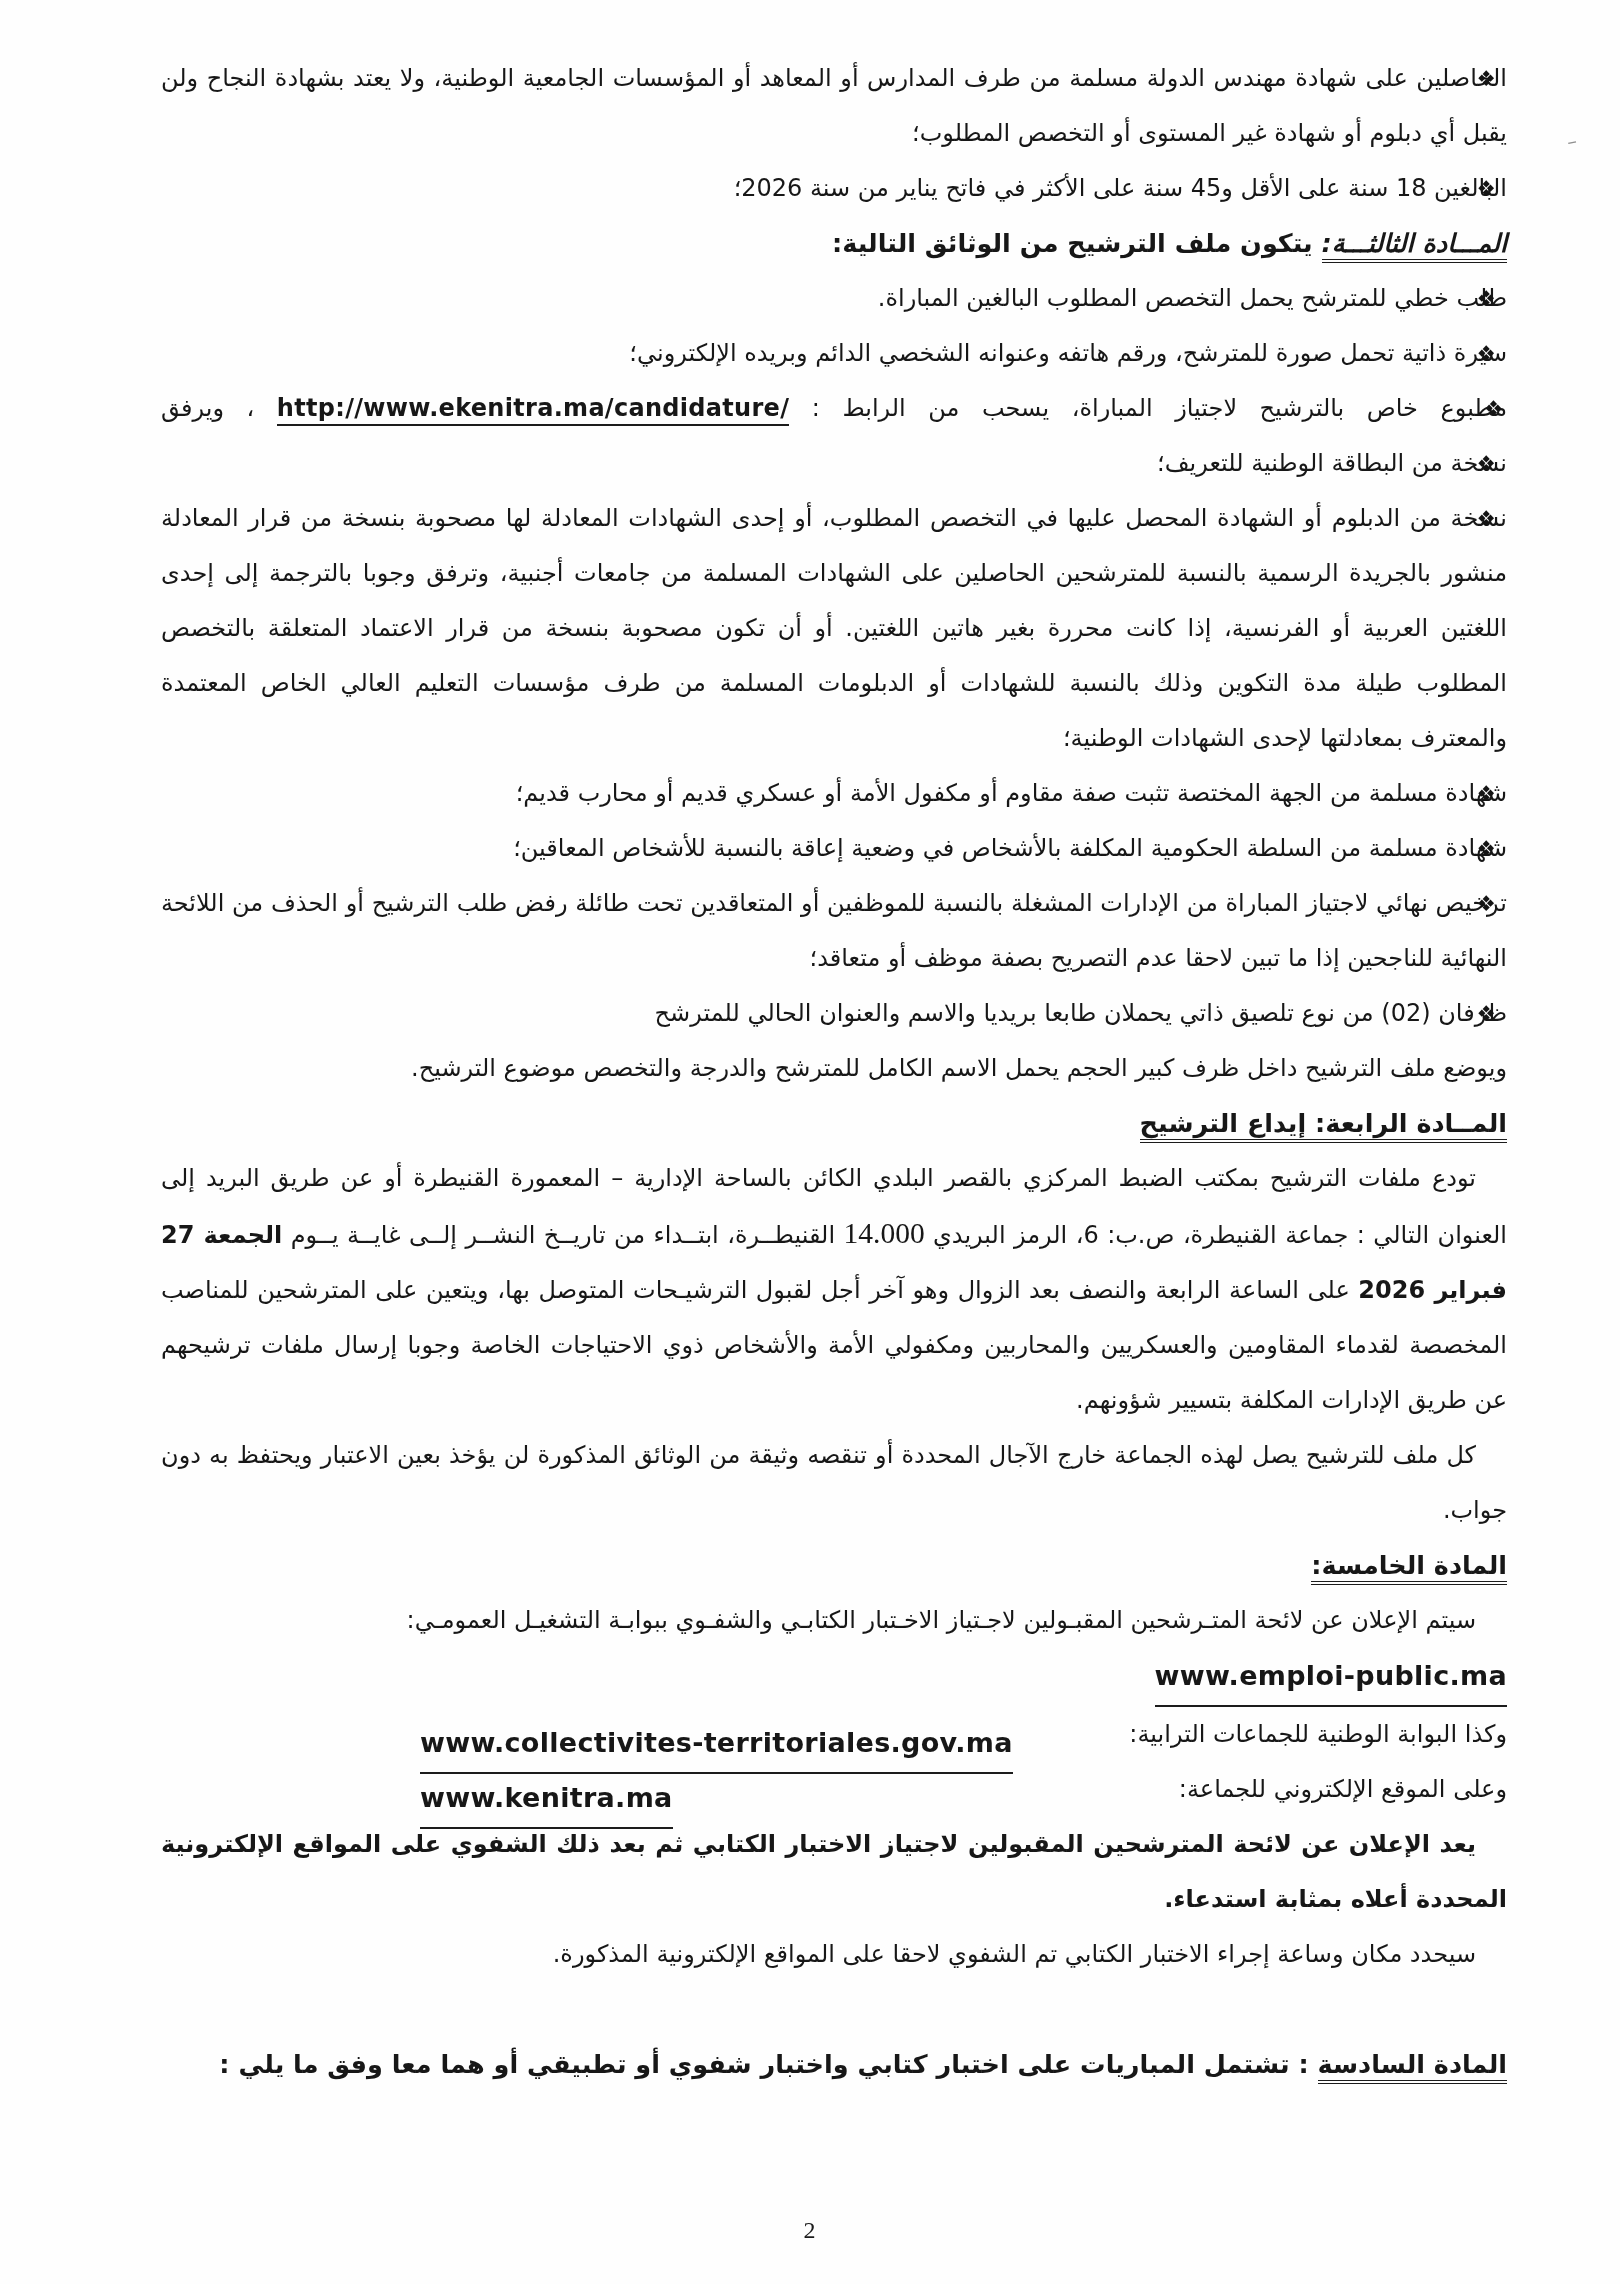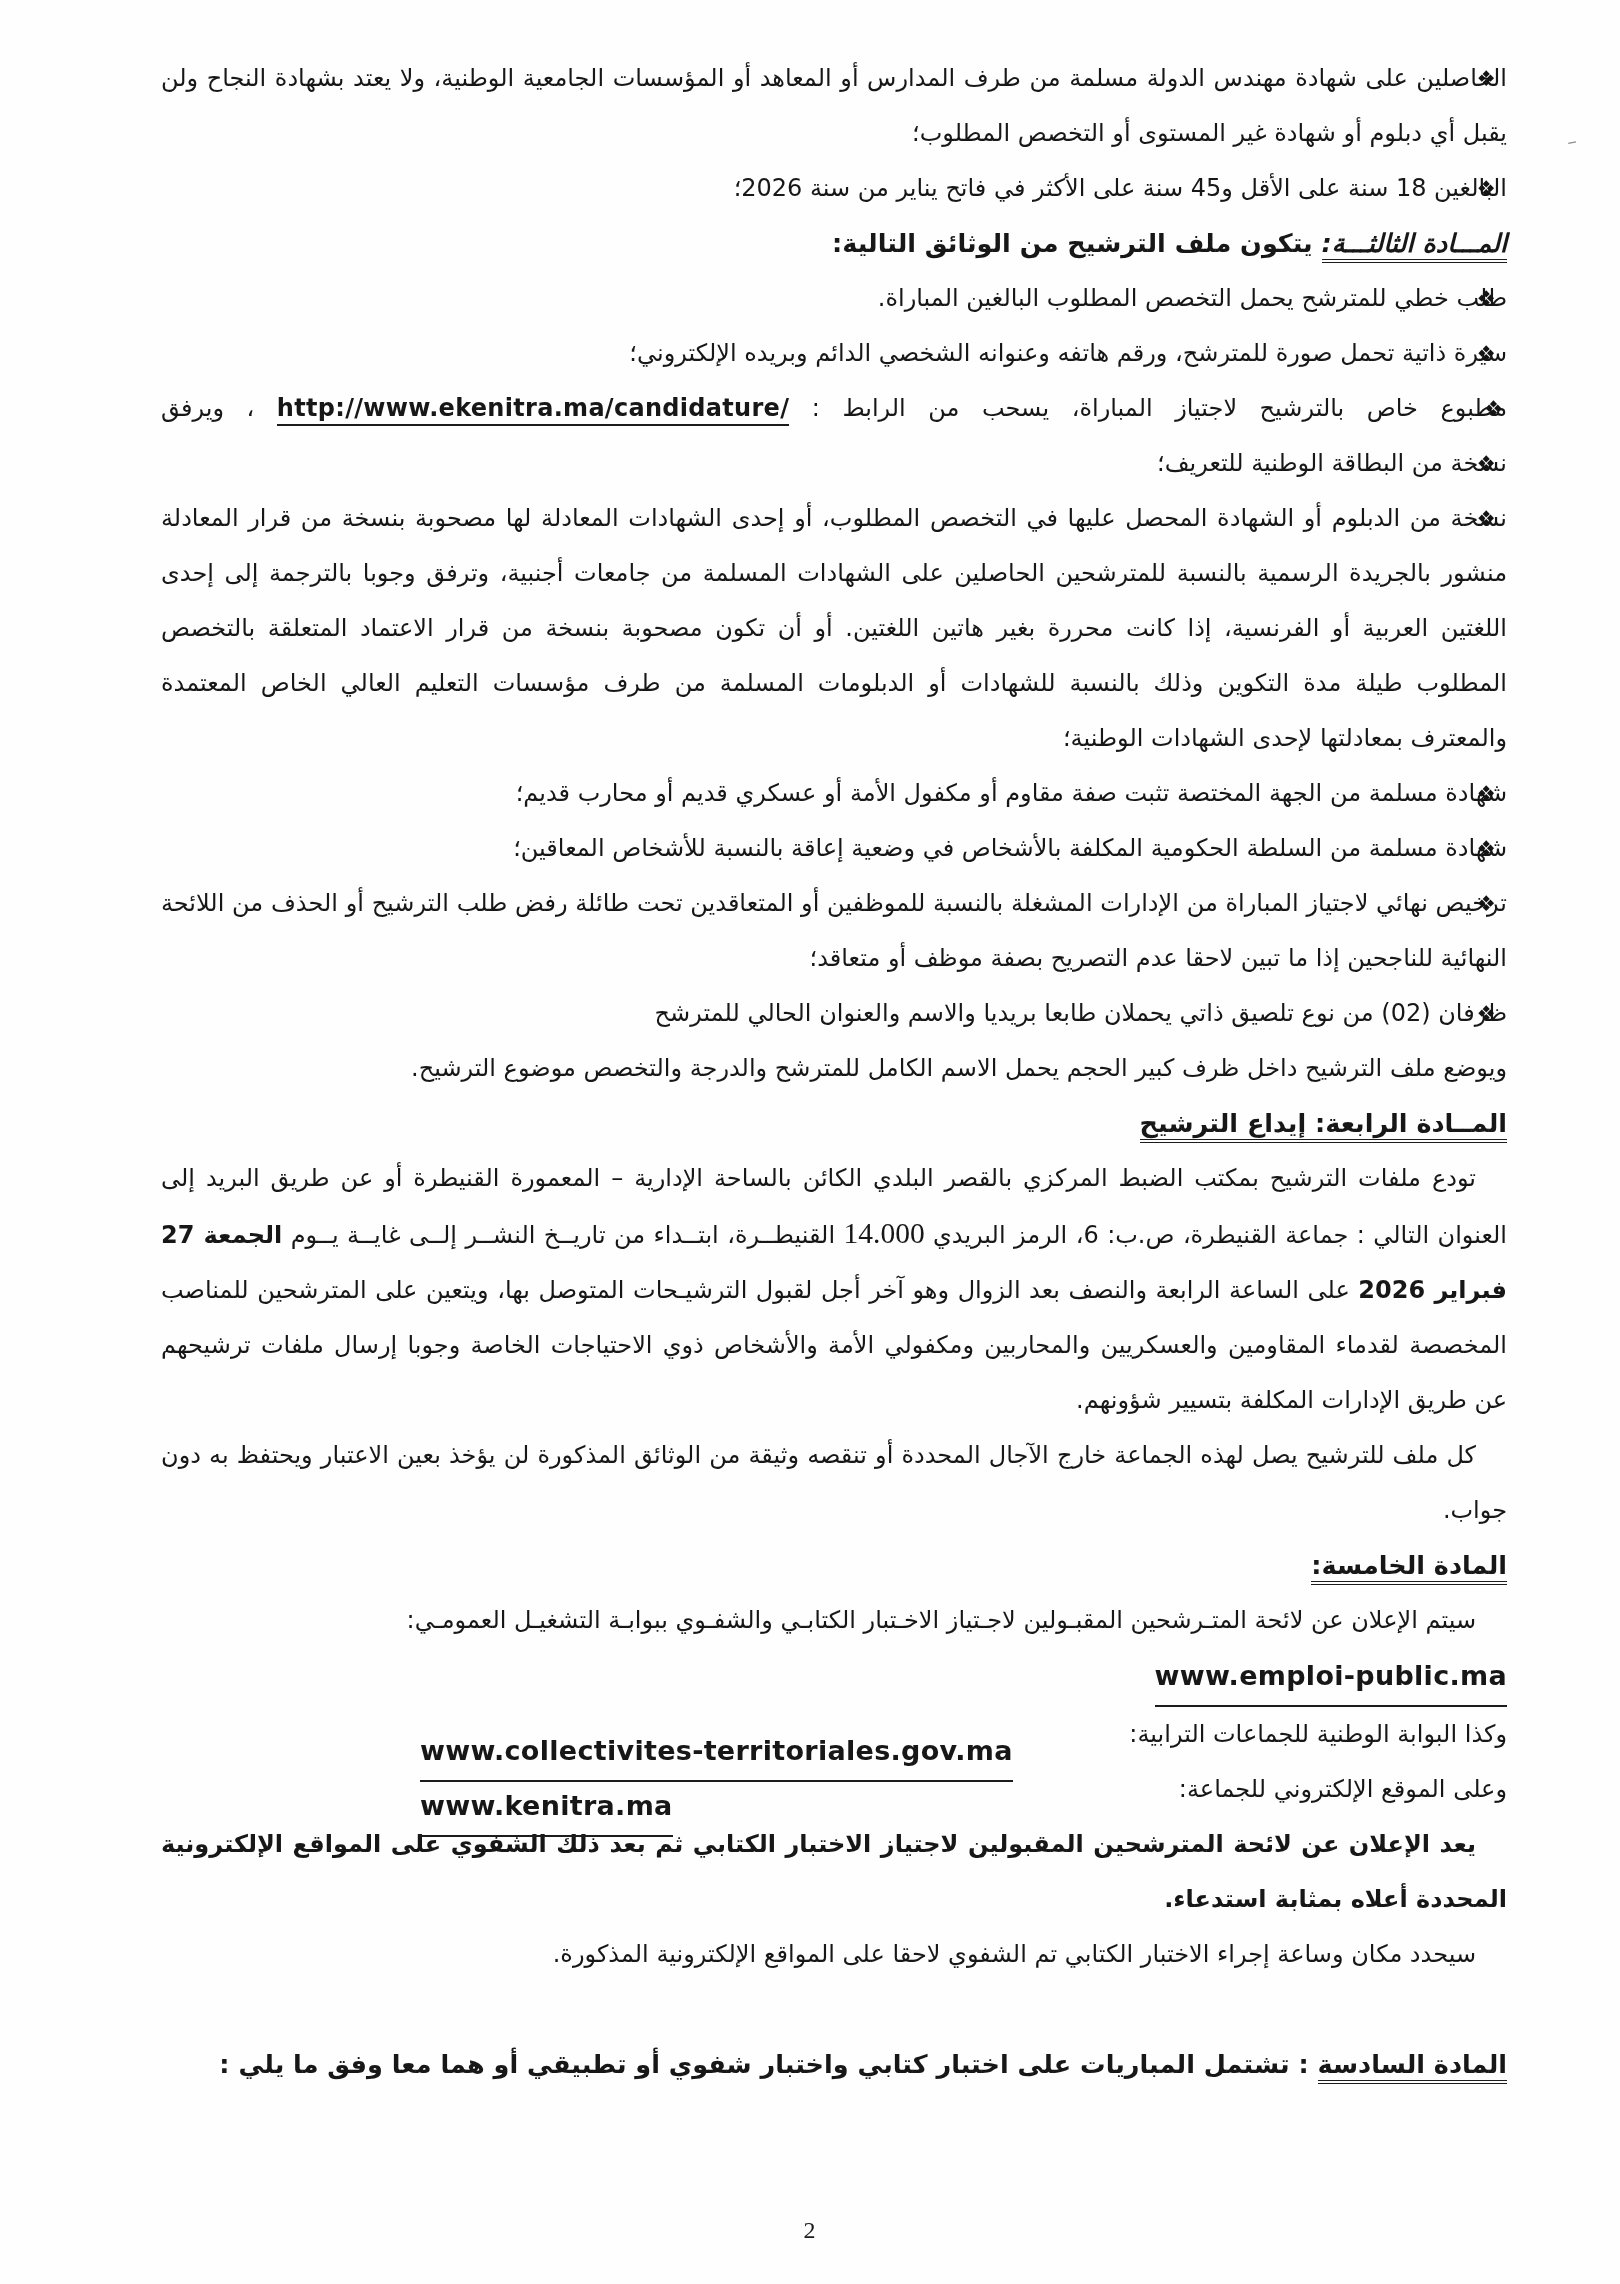--- a/index.html
+++ b/index.html
@@ -36,21 +36,21 @@
   .it{font-style:italic;text-align:center;}
   .b{font-weight:bold;}
   .indent{text-indent:31px;}
   
   .lat{direction:ltr;unicode-bidi:isolate;}
   .link{font-weight:bold;border-bottom:2.6px solid #1c1c1c;padding-bottom:2px;letter-spacing:0.3px;}
   .biglink{font-size:27px;}
   .url-line-right{text-align:right;padding-left:79px;}
   .url-line-right .inner{display:inline-block;margin-left:37px;text-align:center;}
   .site-row{position:relative;text-align:right;}
-  .site-row .url-abs{position:absolute;left:259px;top:16px;}
+  .site-row .url-abs{position:absolute;left:259px;top:8px;}
   .num-serif{font-family:"Liberation Serif","DejaVu Serif",serif;font-size:29.5px;}
   .deadline{font-weight:bold;}
   .justify-force{text-align:justify;text-align-last:justify;}
   .gap{height:55px;}
   .closing-line{}
   .page-number{
     position:absolute;top:2217px;left:0;width:100%;
     text-align:center;font-size:24px;color:#1b1b1b;
     font-family:"Liberation Serif","DejaVu Serif",serif;
   }

